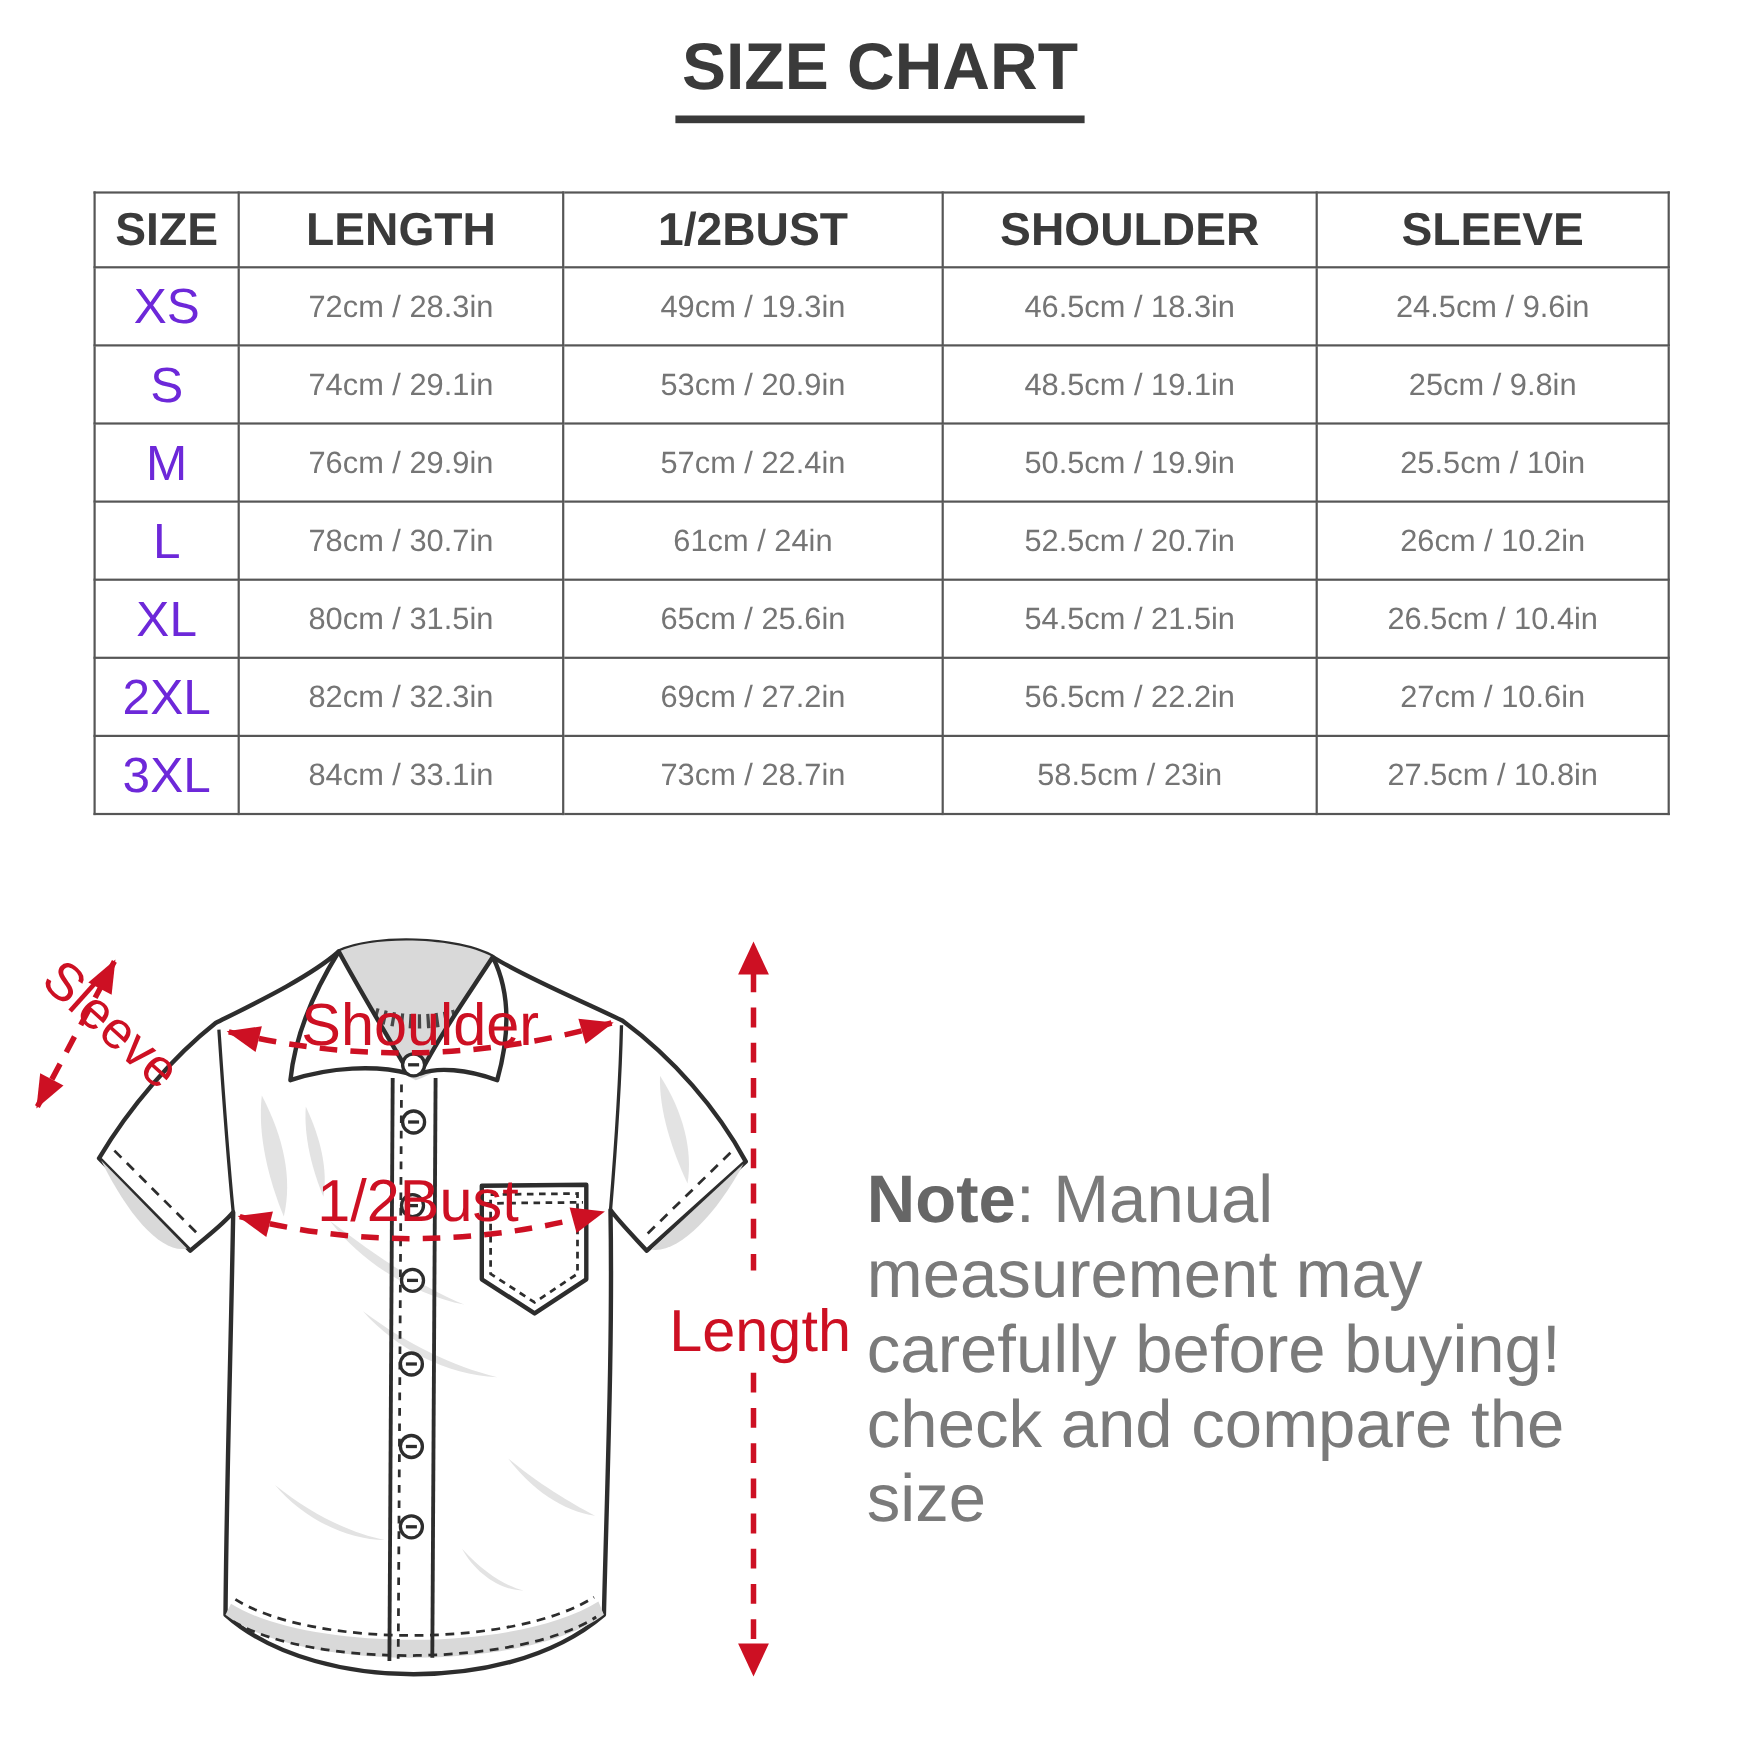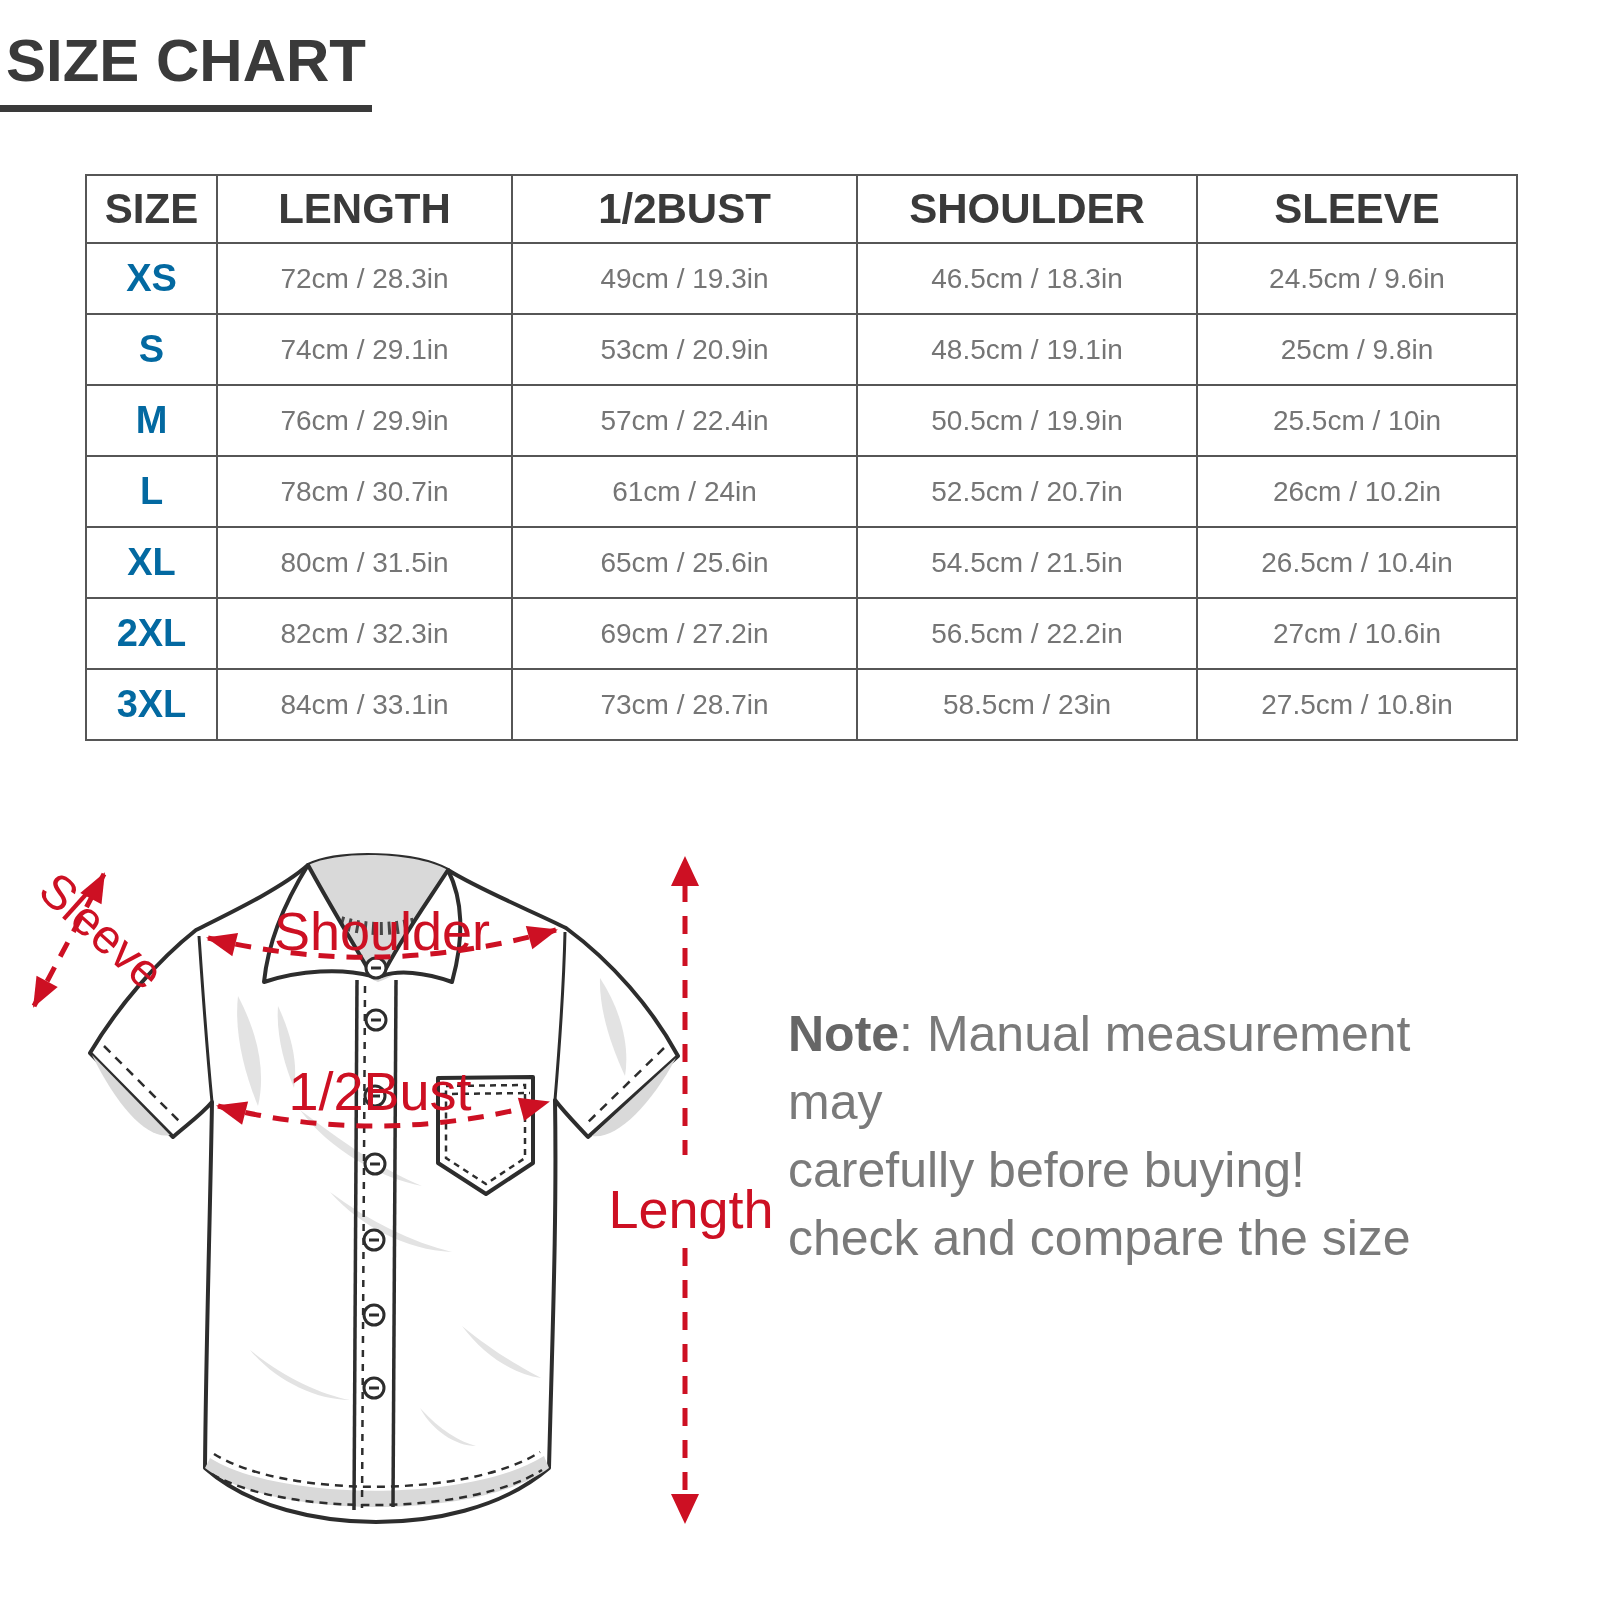--- a/index.html
+++ b/index.html
@@ -1,31 +1,31 @@
 <!DOCTYPE html>
 <html><head>
 <meta charset="utf-8">
 <style>
   html,body{margin:0;padding:0;background:#ffffff;}
   #page{position:relative;width:1600px;height:1600px;background:#ffffff;overflow:hidden;
         font-family:"Liberation Sans","DejaVu Sans",sans-serif;}
   
-  .title-wrap{position:absolute;top:26px;left:0;width:1600px;text-align:left;}
+  .title-wrap{position:absolute;top:26px;left:0;width:1600px;text-align:center;}
   .title{display:inline-block;font-size:60px;font-weight:bold;color:#3a3a3a;letter-spacing:0px;
          border-bottom:7px solid #3a3a3a;padding:0 6px 10px 6px;}
   
   table.size{position:absolute;left:85px;top:142px;width:1431px;border-collapse:collapse;
              table-layout:fixed;margin-top:32px;}
   table.size td,table.size th{border:2px solid #565656;text-align:center;vertical-align:middle;
              padding:0;overflow:hidden;white-space:nowrap;}
   table.size th{height:66px;font-size:42px;font-weight:bold;color:#3a3a3a;}
   table.size td{height:69px;font-size:28px;color:#757575;font-weight:normal;}
-  table.size td.szcol{font-weight:bold;color:#0369a1;font-size:38px;}
-  
-  .note{position:absolute;left:788px;top:1000px;width:716px;font-size:50px;line-height:68px;
+  table.size td.szcol{font-weight:normal;color:#6d28d9;font-size:45px;}
+  
+  .note{position:absolute;left:788px;top:1056px;width:716px;font-size:61px;line-height:68px;
         color:#7a7a7a;}
   .note b{color:#666666;}
   
   #shirt-svg{position:absolute;left:0px;top:810px;width:780px;height:790px;}
   text.red{fill:#cd1023;font-family:"Liberation Sans","DejaVu Sans",sans-serif;}
 </style>
 </head>
 <body>
 
 <div id="page">

